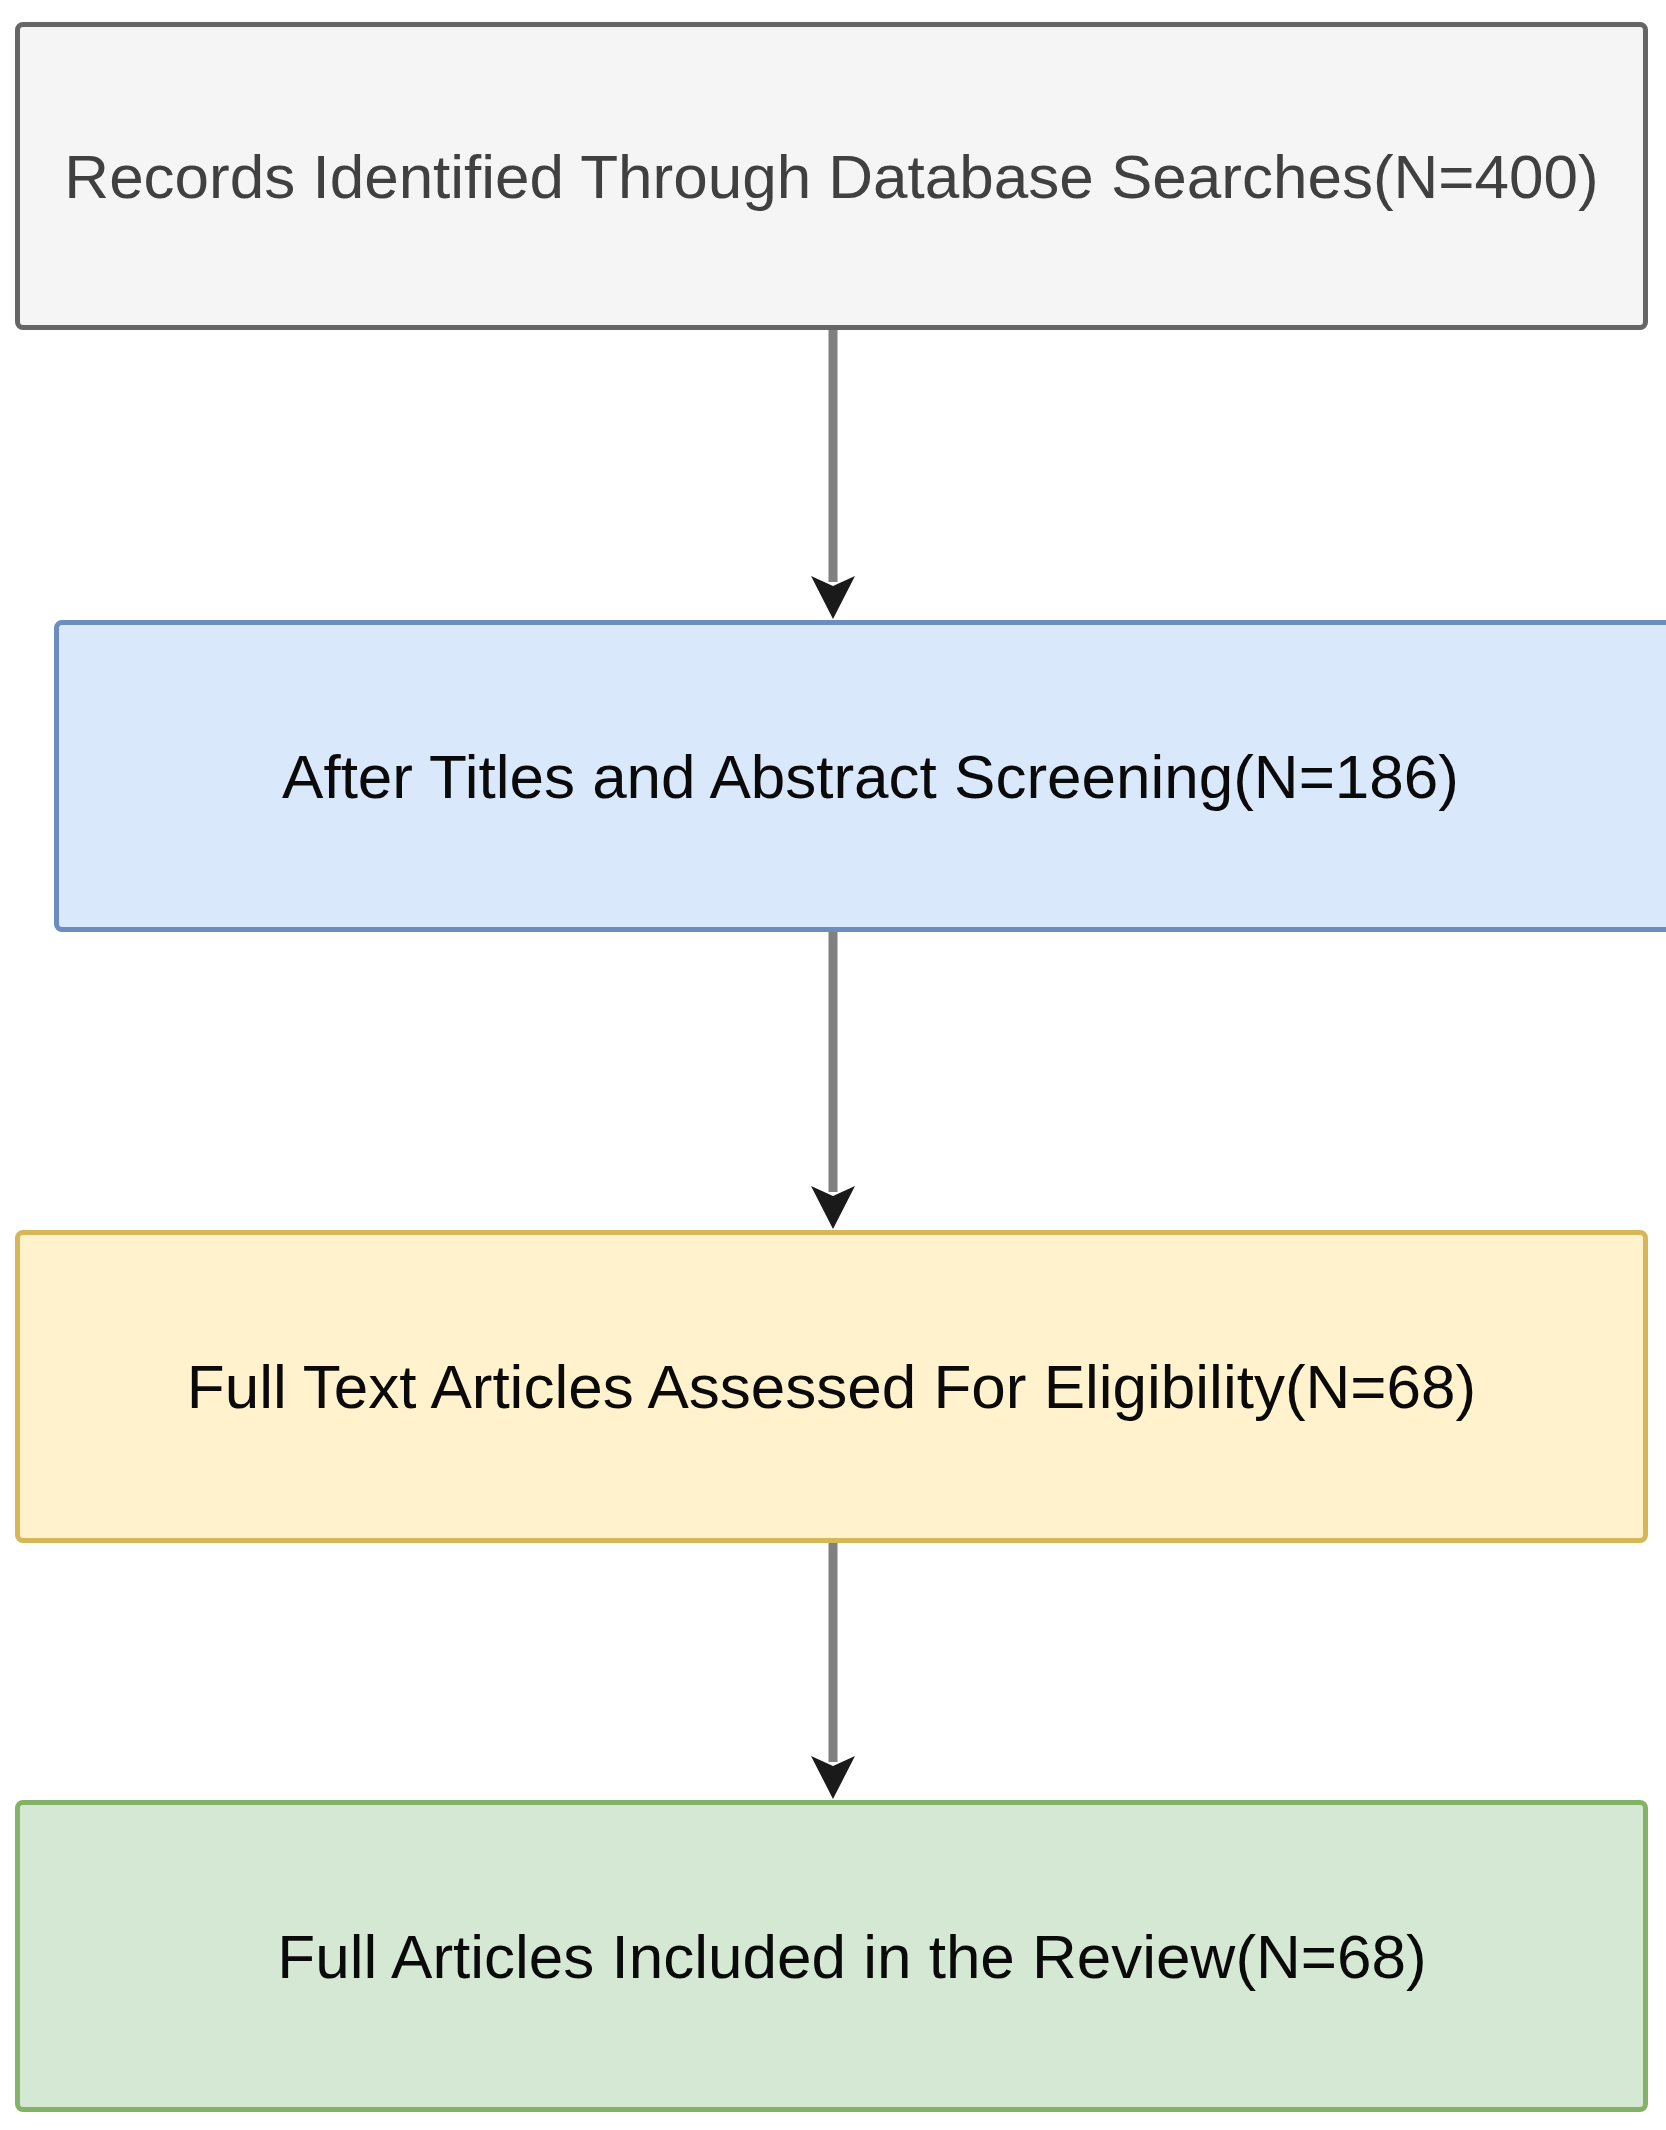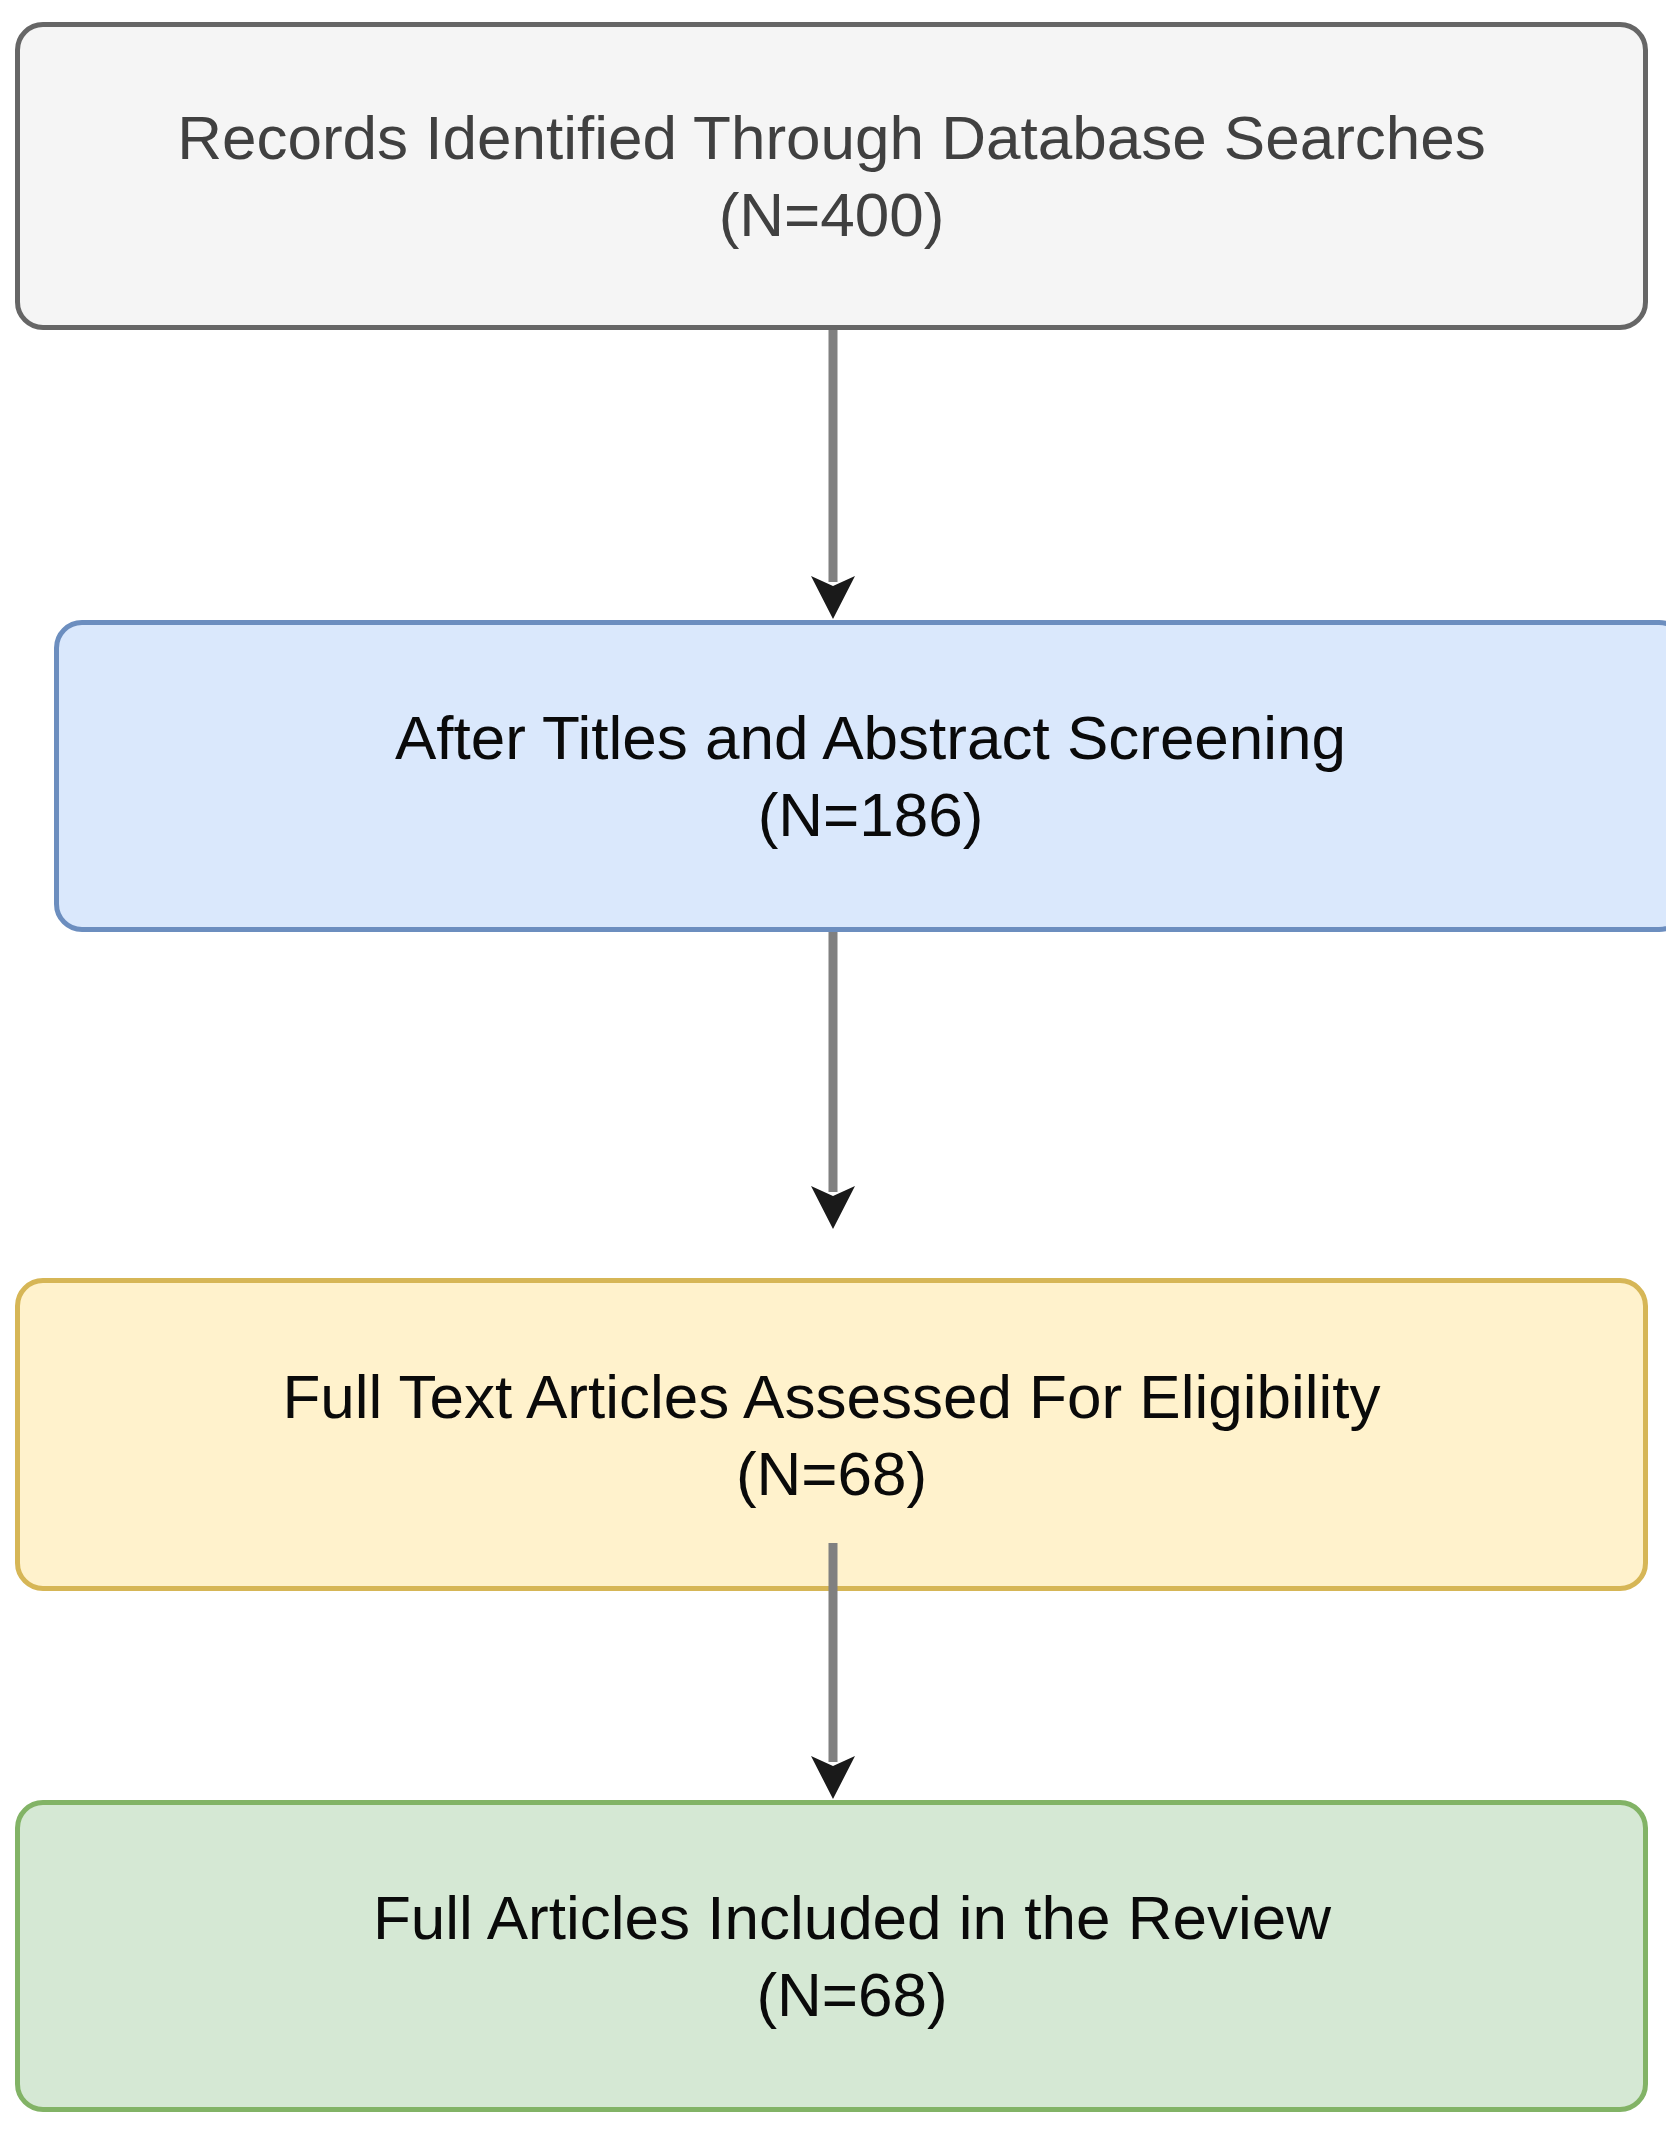--- a/index.html
+++ b/index.html
@@ -14,23 +14,23 @@
     width: 1666px;
     height: 2130px;
     overflow: hidden;
   }
   .flow-box {
     position: absolute;
     left: 15px;
     width: 1633px;
     box-sizing: border-box;
     border: 5px solid #000;
-    border-radius: 28px;
+    border-radius: 8px;
     display: flex;
-    flex-direction: column;
+    flex-direction: row;
     justify-content: center;
     align-items: center;
     text-align: center;
     font-size: 62px;
     line-height: 77px;
   }
   .box-records   { top: 22px;   height: 308px; }
   .box-screening { top: 620px;  height: 312px; margin-left: 39px; }
   .box-fulltext  { top: 1230px; height: 313px; }
   .box-included  { top: 1800px; height: 312px; padding-left: 41px; }
@@ -67,21 +67,21 @@
     <div>(N=186)</div>
   </section>
 
   <div class="arrow arrow-2">
     <svg width="46" height="298" viewBox="0 0 46 298">
       <line x1="23" y1="0" x2="23" y2="260" stroke-width="9" stroke="#808080"></line>
       <path d="M23,297 L1,254 L23,264 L45,254 Z" fill="#1A1A1A"></path>
     </svg>
   </div>
 
-  <section class="flow-box box-fulltext" style="background: rgb(255, 242, 204); border-color: rgb(214, 182, 86); color: rgb(10, 10, 10); margin-top: 48px;">
+  <section class="flow-box box-fulltext" style="background: rgb(255, 242, 204); border-color: rgb(214, 182, 86); color: rgb(10, 10, 10);">
     <div>Full Text Articles Assessed For Eligibility</div>
     <div>(N=68)</div>
   </section>
 
   <div class="arrow arrow-3">
     <svg width="46" height="257" viewBox="0 0 46 257">
       <line x1="23" y1="0" x2="23" y2="219" stroke-width="9" stroke="#808080"></line>
       <path d="M23,256 L1,213 L23,223 L45,213 Z" fill="#1A1A1A"></path>
     </svg>
   </div>

